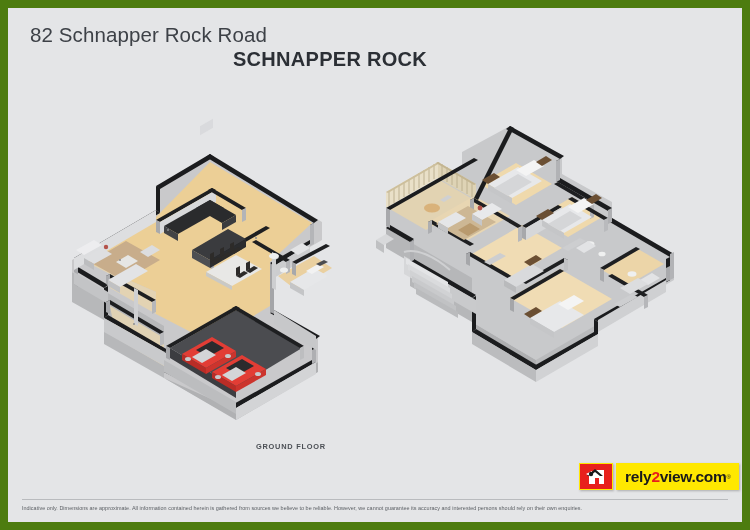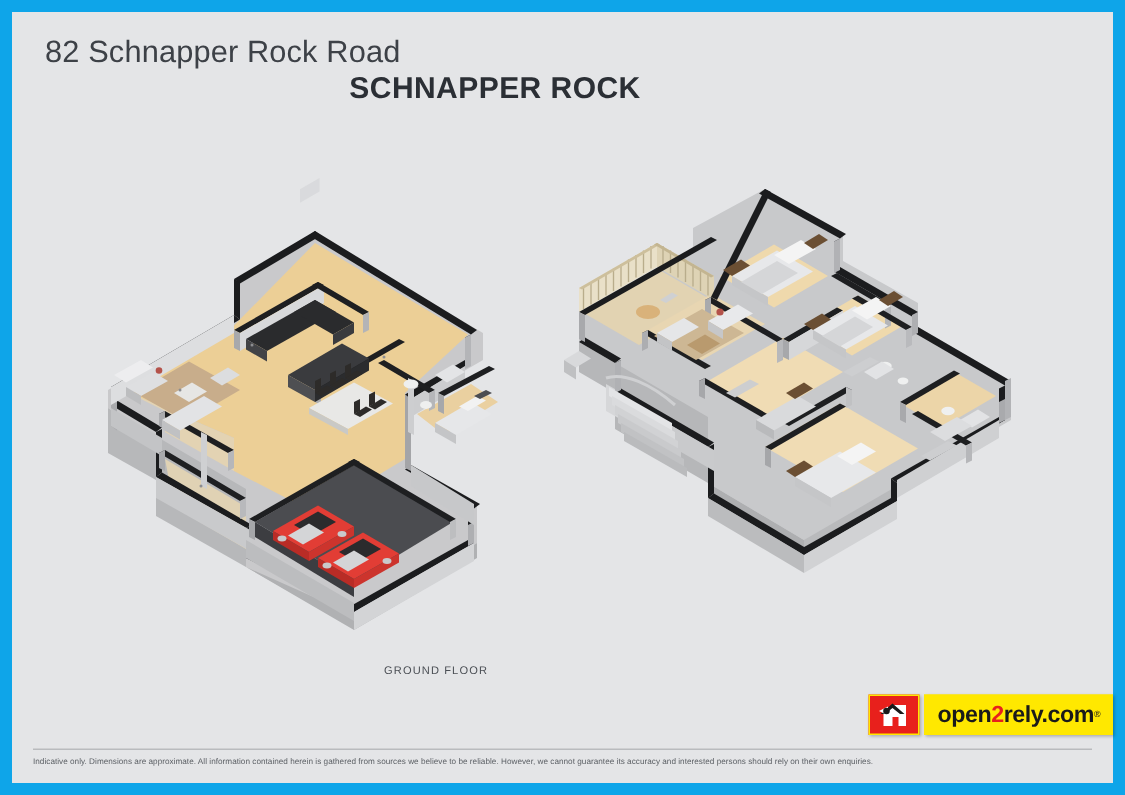--- a/index.html
+++ b/index.html
@@ -11,21 +11,21 @@
     width: 750px;
     height: 530px;
     font-family: "Liberation Sans", sans-serif;
     overflow: hidden;
   }
 
   #page {
     position: relative;
     width: 750px;
     height: 530px;
-    background: #0ea5e9;
+    background: #4d7c0f;
     box-sizing: border-box;
   }
 
   
   #card {
     position: absolute;
     left: 8px;
     top: 8px;
     width: 734px;
     height: 514px;
@@ -67,21 +67,21 @@
     height: 340px;
   }
   .plan {
     position: absolute;
   }
   .plan-svg { display: block; }
 
   .floor-caption {
     position: absolute;
     font-size: 7.4px;
-    font-weight: 400;
+    font-weight: 700;
     color: #4b4f55;
     letter-spacing: 0.75px;
     white-space: nowrap;
     text-align: right;
   }
   #ground-caption { left: 196px; top: 332px; }
 
   
   #logo {
     position: absolute;
@@ -537,23 +537,23 @@
         <svg width="22" height="18" viewBox="0 0 22 18">
           <polygon points="9,2 19,2 19,16 9,16" fill="#ffffff"></polygon>
           <polygon points="4,8 10,2 16,8 16,16 4,16" fill="#ffffff"></polygon>
           <polygon points="2,8 10,1 18,8 15,8 10,4 5,8" fill="#1a1a1a"></polygon>
           <path d="M1,6 L7,3 L7,9 Z" fill="#ffffff"></path>
           <circle cx="6" cy="6" r="2.2" fill="#1a1a1a"></circle>
           <rect x="10" y="10" width="4" height="6" fill="#e8201c"></rect>
         </svg>
       </div>
       <div id="logo-word">
-        <span class="wordmark wm-dark">open</span>
+        <span class="wordmark wm-dark">rely</span>
           <span class="wordmark wm-red">2</span>
-          <span class="wordmark wm-dark">rely.com</span>
+          <span class="wordmark wm-dark">view.com</span>
           <span class="wm-reg">®</span>
       </div>
     </div>
 
     <div id="rule"></div>
     <div id="disclaimer">Indicative only. Dimensions are approximate. All information contained herein is gathered from sources we believe to be reliable. However, we cannot guarantee its accuracy and interested persons should rely on their own enquiries.</div>
 
   </div>
 </div>
 

